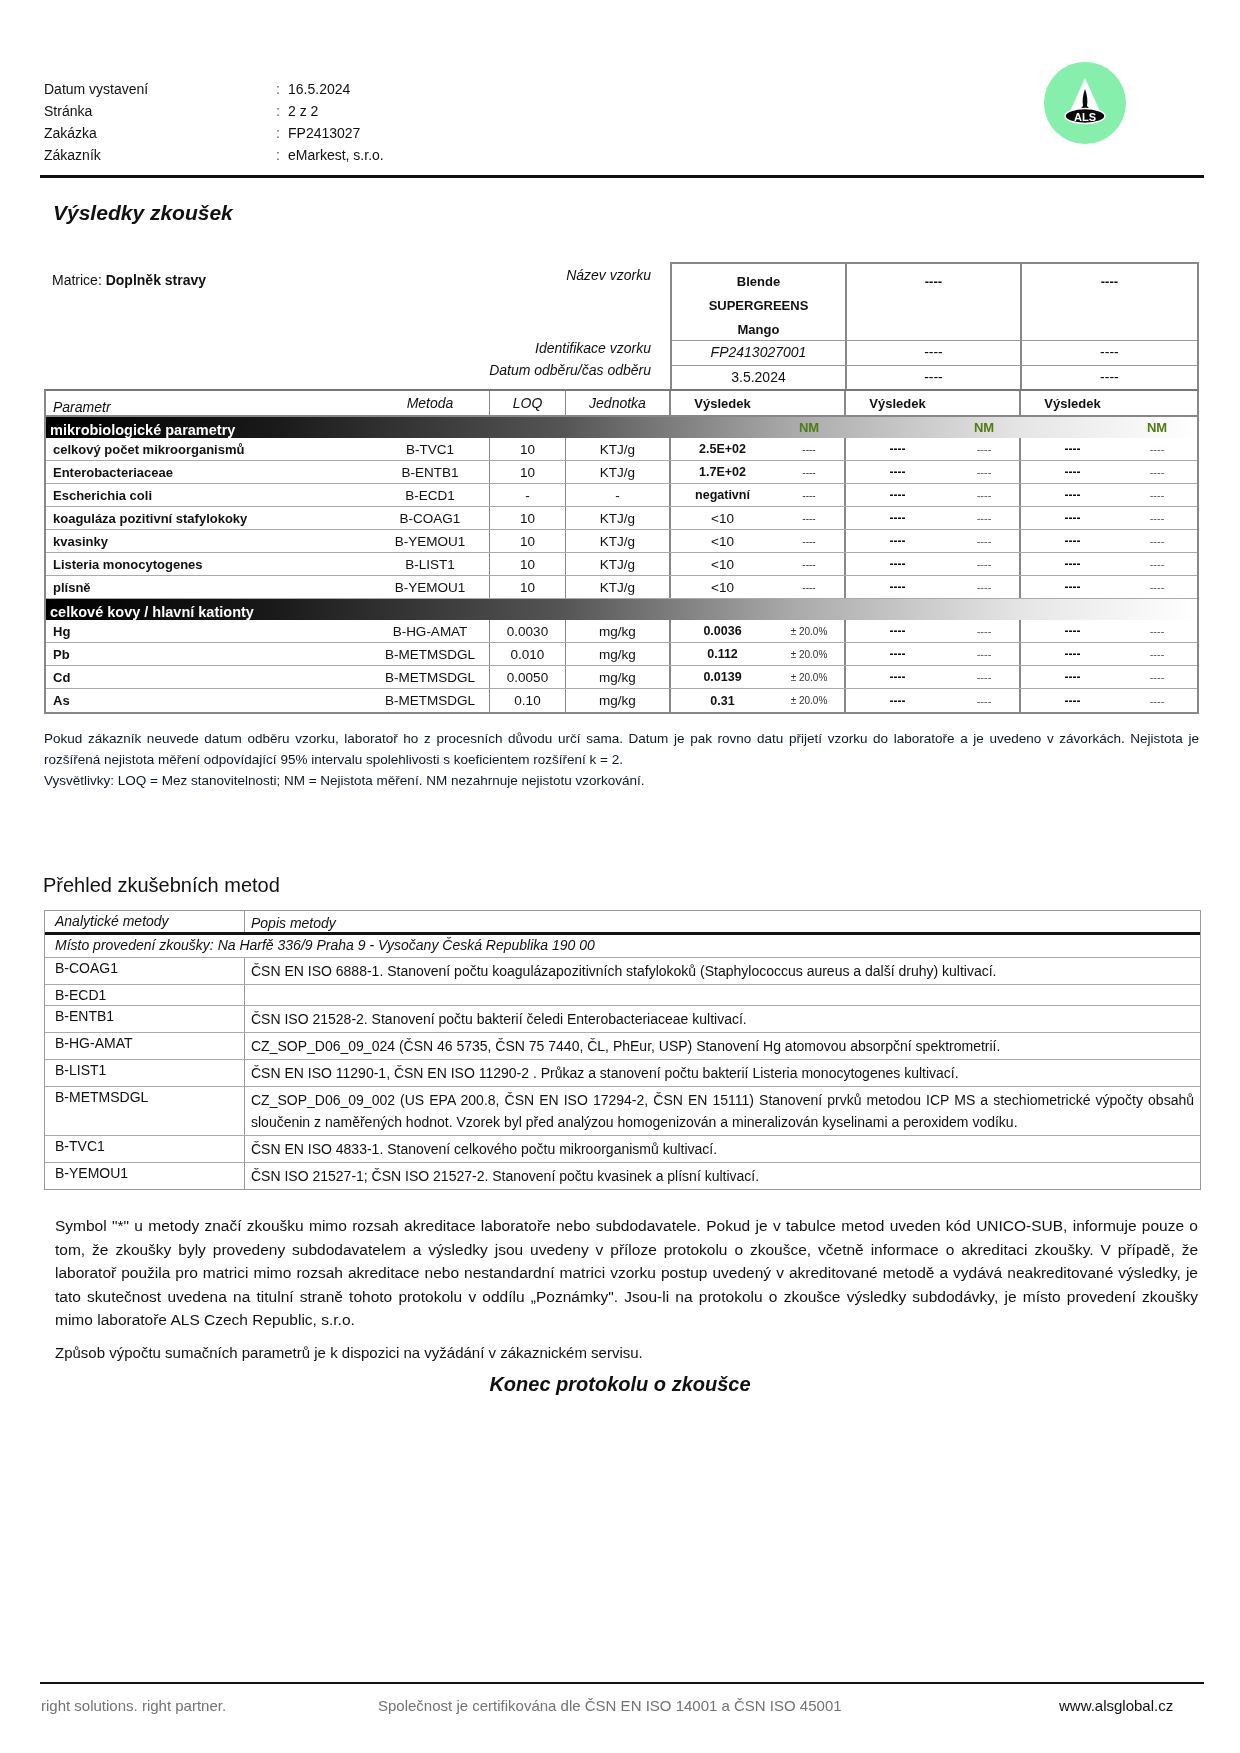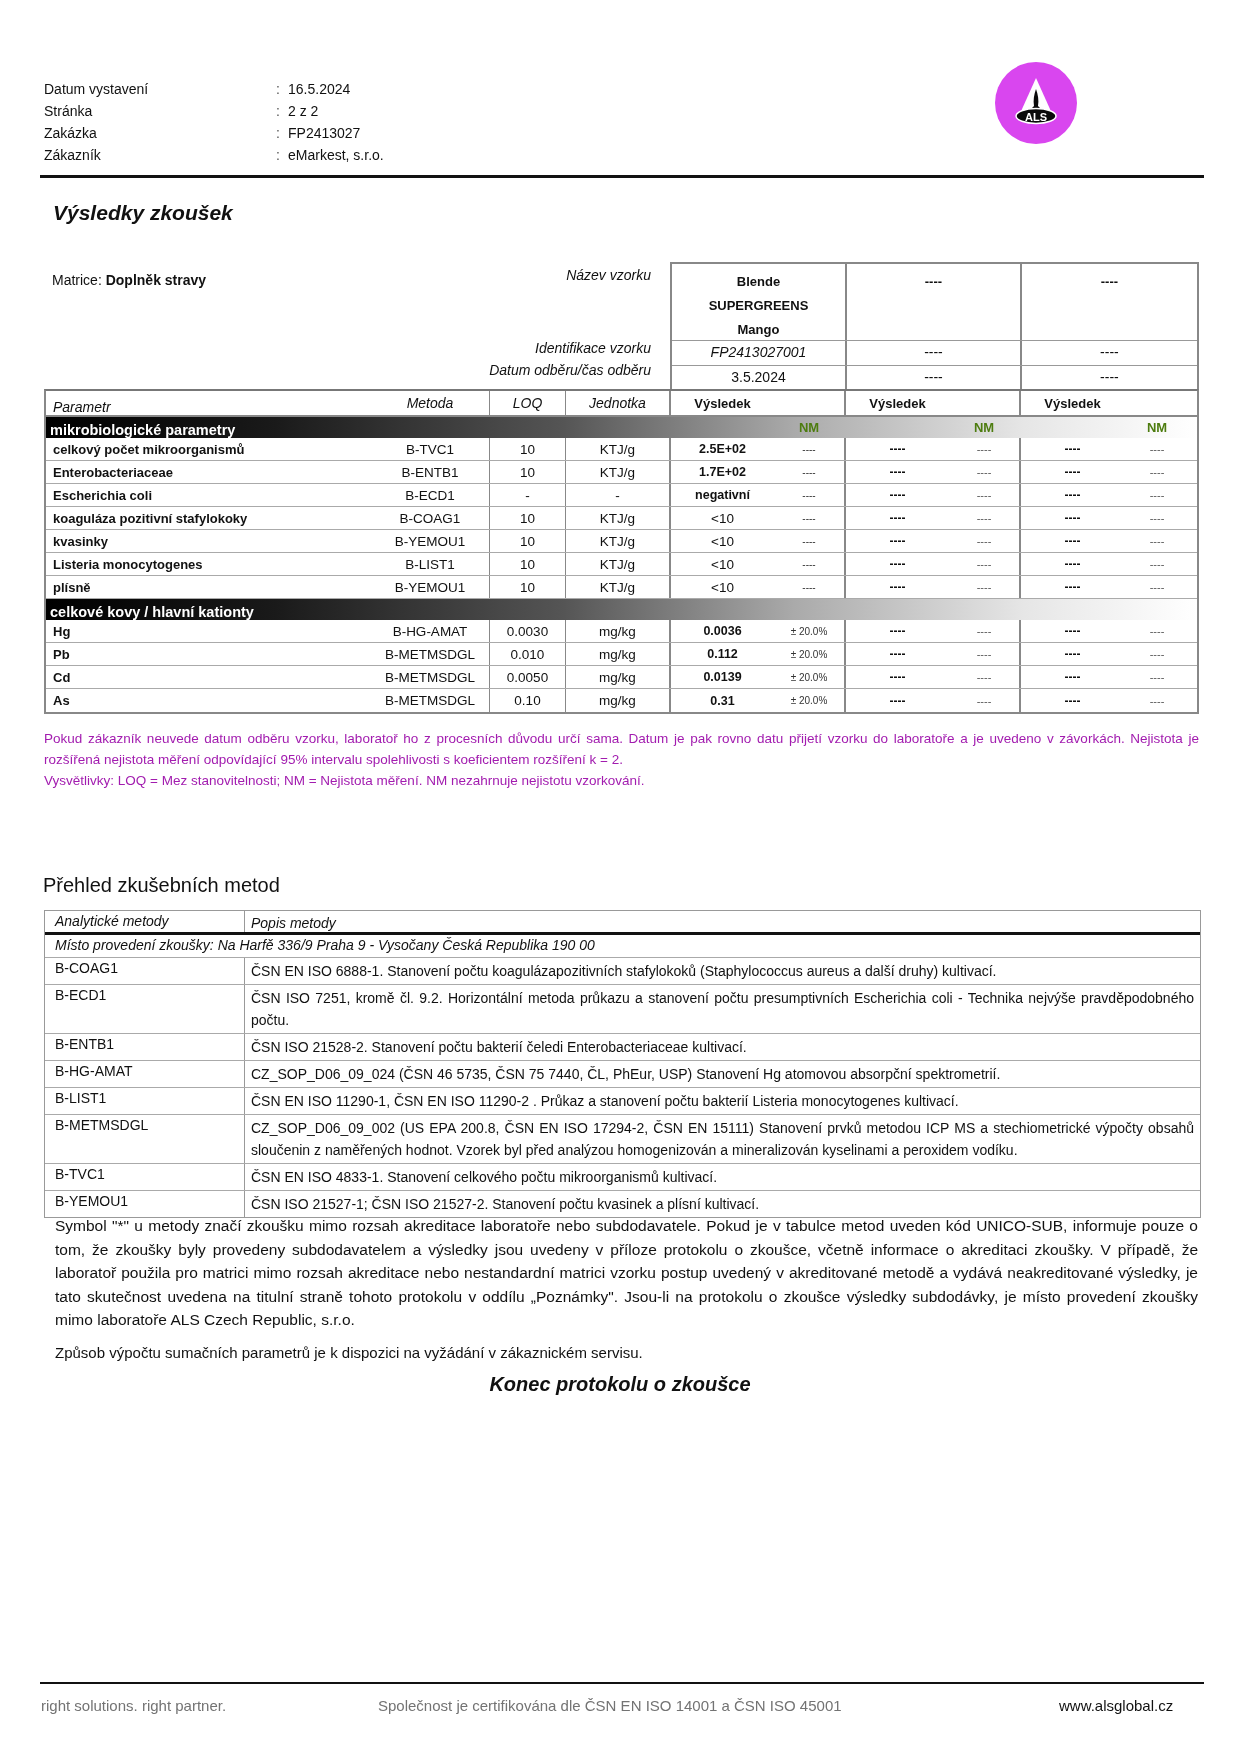--- a/index.html
+++ b/index.html
@@ -5,21 +5,21 @@
   * { box-sizing: border-box; margin: 0; padding: 0; }
   html, body { width: 1240px; height: 1753px; background: #fff; }
   body { position: relative; font-family: "Liberation Sans", sans-serif; color: #111; font-size: 14px; }
 
   
   .hdr { position: absolute; left: 44px; top: 78px; }
   .hdr-row { display: flex; height: 22px; align-items: center; font-size: 14px; }
   .hdr-label { width: 232px; }
   .hdr-colon { width: 12px; color: #555; }
   .hdr-val { }
-  .logo { position: absolute; left: 995px; top: 62px; width: 82px; height: 82px; border-radius: 50%; background: #d946ef; }
+  .logo { position: absolute; left: 1044px; top: 62px; width: 82px; height: 82px; border-radius: 50%; background: #86efac; }
   .logo svg { width: 82px; height: 82px; display: block; }
   .hdr-rule { position: absolute; left: 40px; top: 175px; width: 1164px; height: 3px; background: #111; }
 
   .title { position: absolute; left: 53px; top: 201px; font-size: 21px; font-weight: bold; font-style: italic; }
 
   
   .res { position: absolute; left: 44px; top: 262px; width: 1155px; }
   .matrix { position: absolute; left: 8px; top: 10px; font-size: 14px; }
   .matrix b { font-weight: bold; }
   .sample-label { position: absolute; right: 548px; font-style: italic; font-size: 14px; text-align: right; white-space: nowrap; }
@@ -46,21 +46,21 @@
   .c-nm2 { width: 70px; text-align: center; font-size: 11px; color: #555; }
   .c-res3 { width: 105px; text-align: center; border-left: 2px solid #888; height: 100%; display: flex; align-items: center; justify-content: center; font-weight: bold; font-size: 12px; }
   .c-nm3 { width: 66px; text-align: center; font-size: 11px; color: #555; }
   .gh .c-param { font-weight: normal; font-style: italic; font-size: 14px; padding-top: 8px; }
   .gh .c-meth, .gh .c-loq, .gh .c-unit { font-style: italic; font-size: 14px; }
   .gh .c-res, .gh .c-res2, .gh .c-res3 { font-size: 13px; }
   .gh .c-nm, .gh .c-nm2, .gh .c-nm3 { font-weight: bold; font-size: 13px; color: #4d7c0f; margin-top: 48px; }
   .sec { height: 21px; border-bottom: none; background: linear-gradient(to right, #000 0%, #1a1a1a 20%, #555 45%, #aaa 65%, #e6e6e6 85%, #fff 100%); }
   .sec span { color: #fff; font-weight: bold; font-size: 14.5px; padding-left: 4px; padding-top: 4px; }
 
-  .notes { position: absolute; left: 44px; top: 728px; width: 1155px; font-size: 13.5px; color: #a21caf; line-height: 21px; text-align: justify; }
+  .notes { position: absolute; left: 44px; top: 728px; width: 1155px; font-size: 13.5px; color: #0f172a; line-height: 21px; text-align: justify; }
 
   
   .mtitle { position: absolute; left: 43px; top: 874px; font-size: 20px; }
   .mtab { position: absolute; left: 44px; top: 910px; width: 1157px; border: 1.5px solid #999; }
   .mrow { display: flex; border-bottom: 1.5px solid #aaa; font-size: 14px; }
   .mrow:last-child { border-bottom: none; }
   .m-code { width: 200px; padding: 2px 10px; border-right: 1.5px solid #999; }
   .m-desc { flex: 1; padding: 2px 6px; text-align: justify; line-height: 22px; }
   .mhead { border-bottom: 3px solid #111; font-style: italic; height: 24px; }
   .mplace { font-style: italic; padding: 2px 10px; height: 22px; }
@@ -315,21 +315,20 @@
   </div>
   <div class="mrow">
     <div class="mplace">Místo provedení zkoušky: Na Harfě 336/9 Praha 9 - Vysočany  Česká Republika 190 00</div>
   </div>
 <div class="mrow">
       <div class="m-code">B-COAG1</div>
       <div class="m-desc">ČSN EN ISO 6888-1. Stanovení počtu koagulázapozitivních stafylokoků (Staphylococcus aureus a další druhy) kultivací.</div>
     </div>
     <div class="mrow">
       <div class="m-code">B-ECD1</div>
-      <div class="m-desc">ČSN ISO 7251, kromě čl. 9.2. Horizontální metoda průkazu a stanovení počtu presumptivních Escherichia coli - Technika nejvýše pravděpodobného počtu.</div>
     </div>
     <div class="mrow">
       <div class="m-code">B-ENTB1</div>
       <div class="m-desc">ČSN ISO 21528-2. Stanovení počtu bakterií čeledi Enterobacteriaceae kultivací.</div>
     </div>
     <div class="mrow">
       <div class="m-code">B-HG-AMAT</div>
       <div class="m-desc">CZ_SOP_D06_09_024 (ČSN 46 5735, ČSN 75 7440, ČL, PhEur, USP)  Stanovení Hg atomovou absorpční spektrometrií.</div>
     </div>
     <div class="mrow">

